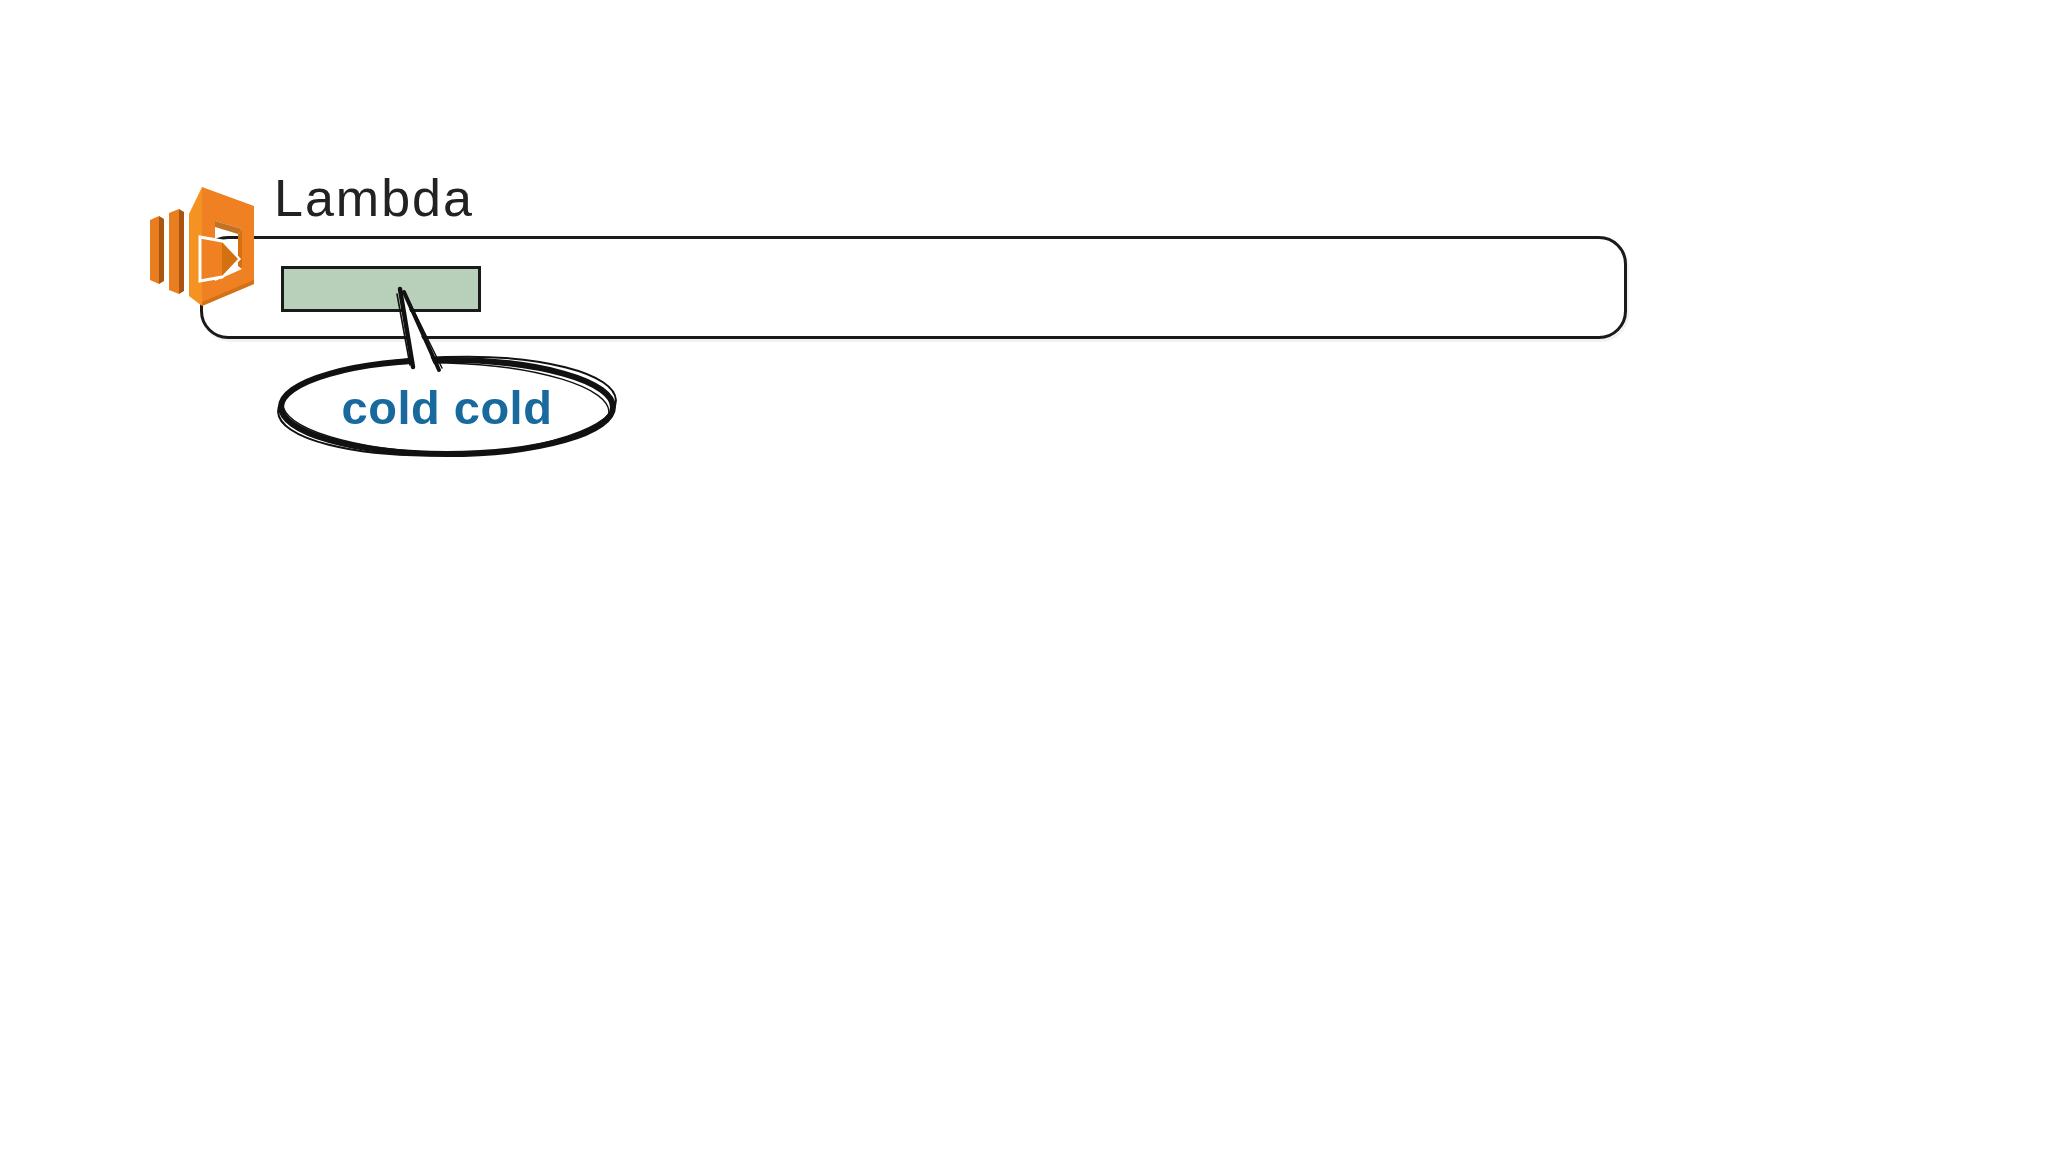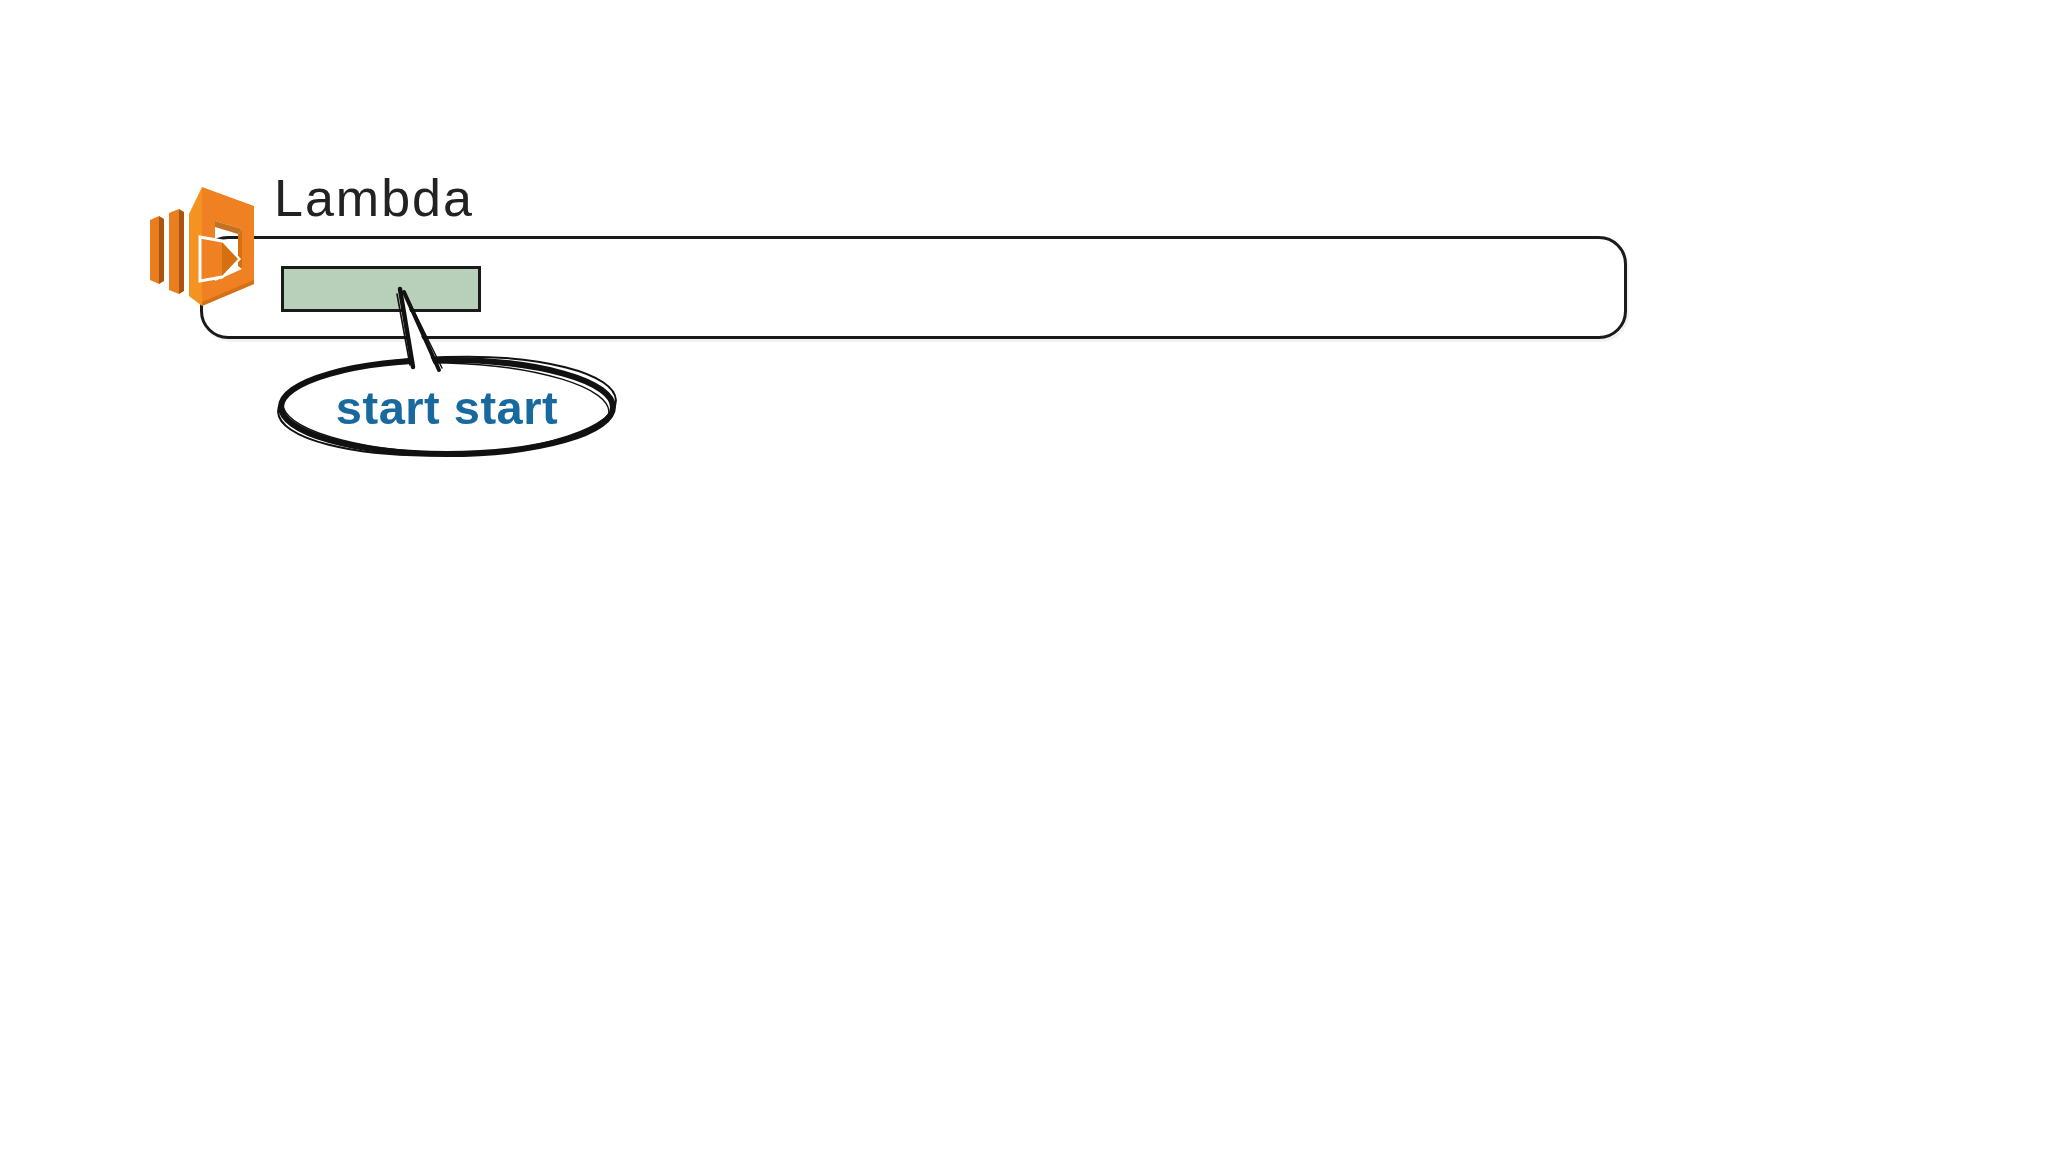--- a/index.html
+++ b/index.html
@@ -112,15 +112,15 @@
     <ellipse cx="181" cy="133" rx="163" ry="45" fill="none" stroke="#111111" stroke-width="1.4" transform="rotate(1.5 182 132)"></ellipse>
 
     <polygon points="135,14 150,102 176,105" fill="#ffffff"></polygon>
 
     <path d="M135,14 L148,92" stroke="#111111" stroke-width="4.5" fill="none" stroke-linecap="round"></path>
     <path d="M132,19 L145,90" stroke="#111111" stroke-width="1.6" fill="none" stroke-linecap="round"></path>
     <path d="M139,17 L174,95" stroke="#111111" stroke-width="4" fill="none" stroke-linecap="round"></path>
     <path d="M142,22 L177,93" stroke="#111111" stroke-width="1.5" fill="none" stroke-linecap="round"></path>
   </svg>
 
-  <div class="callout-label">start start</div>
+  <div class="callout-label">cold cold</div>
 
 </div>
 
 </body></html>

